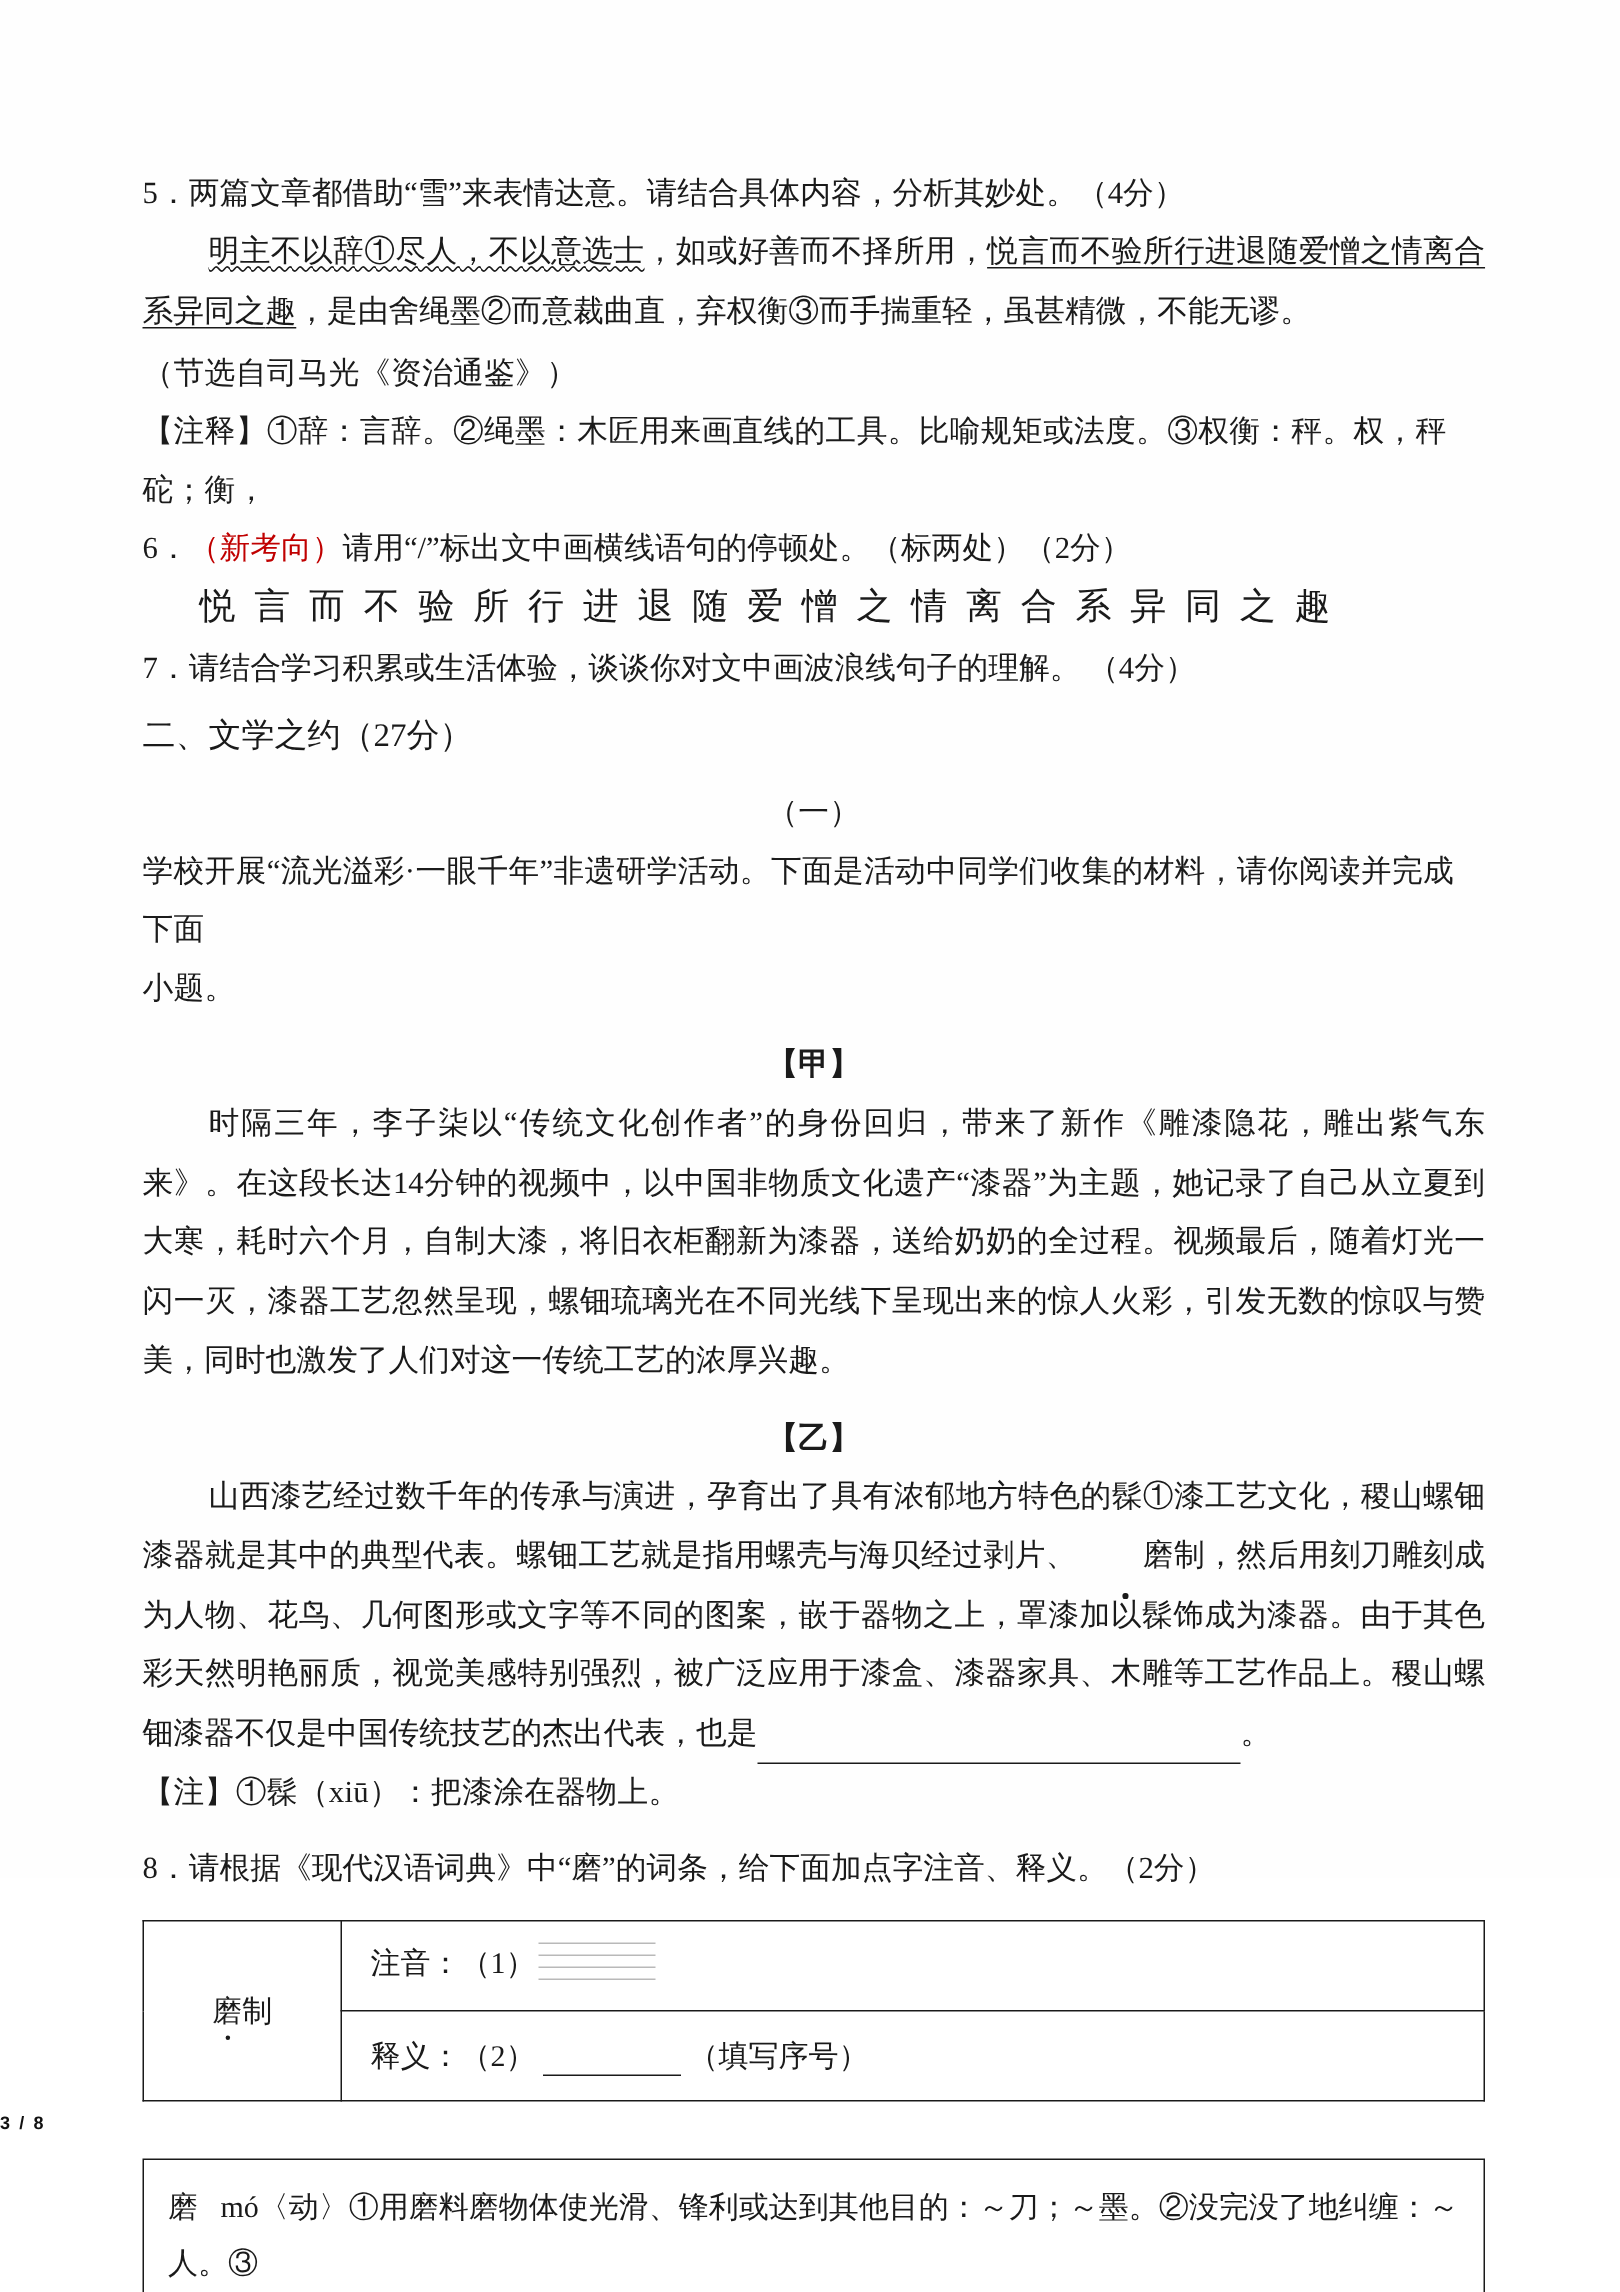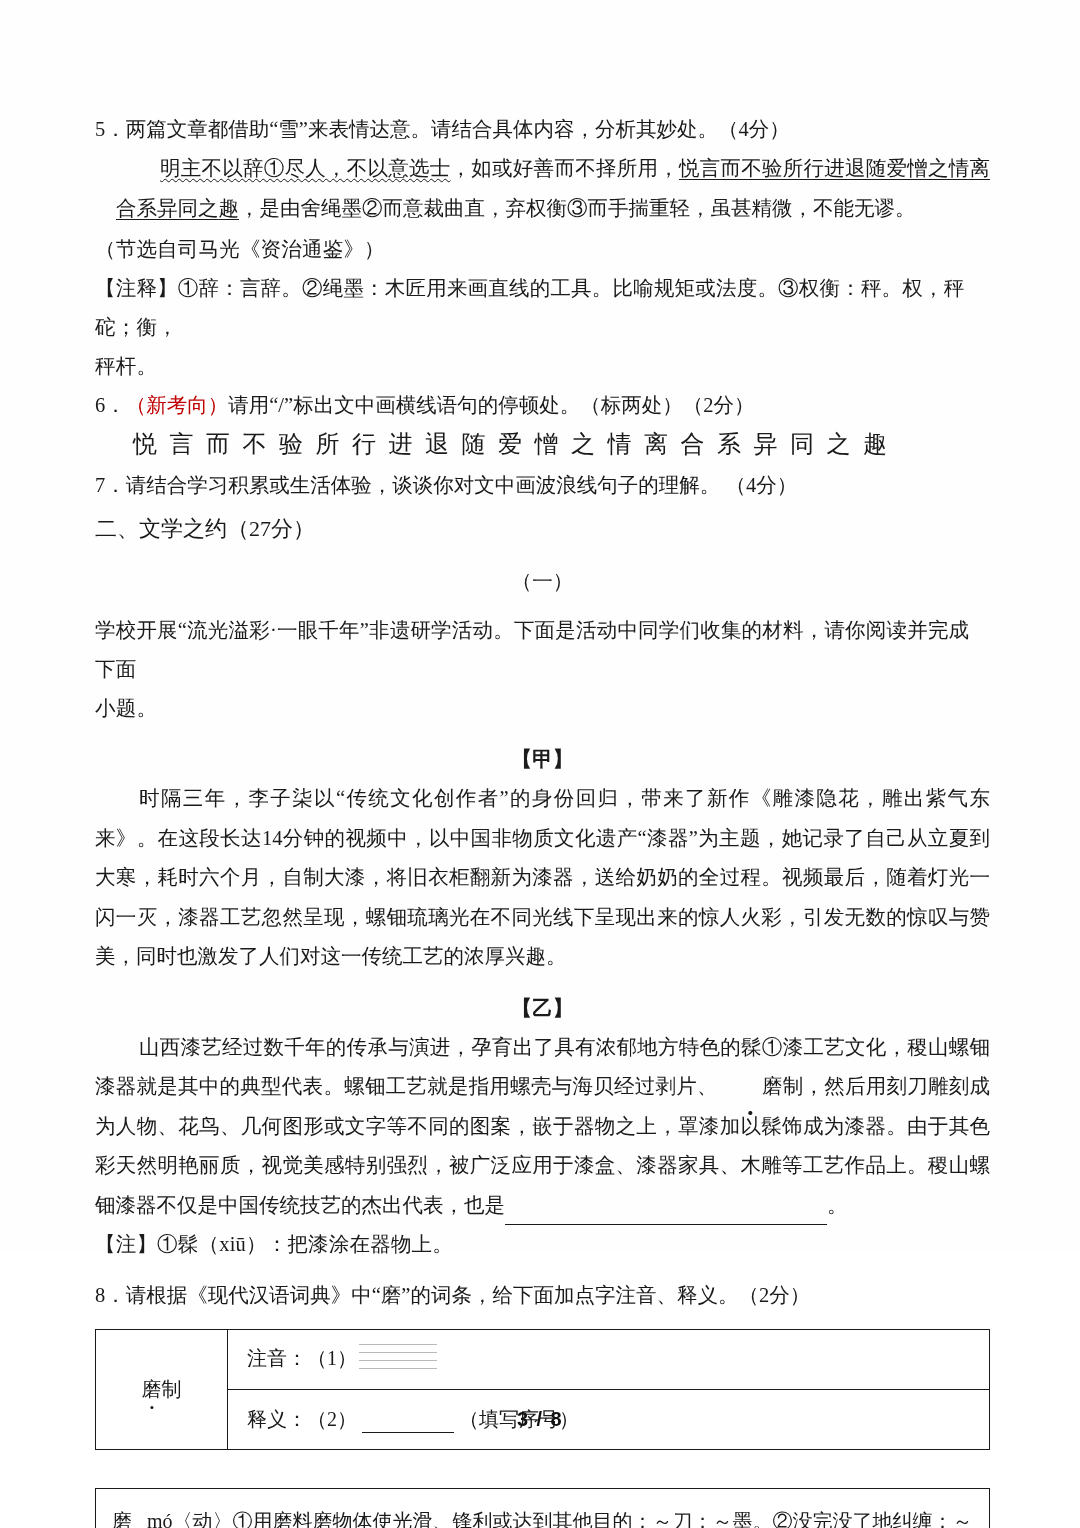--- a/index.html
+++ b/index.html
@@ -164,60 +164,59 @@
     font-size: 20px;
     line-height: 37px;
   }
 
   
   .footer {
     position: absolute;
     left: 0;
     top: 1408px;
     width: 1080px;
-    text-align: center;
-    font-size: 20px;
+    text-align: left;
+    font-size: 12px;
     font-weight: bold;
     font-family: "Liberation Sans", sans-serif;
     color: #111;
     letter-spacing: 1.4px;
   }
 </style>
 </head>
 <body>
 
 <div class="page">
   <div class="content">
 
     <div class="qline">5．两篇文章都借助“雪”来表情达意。请结合具体内容，分析其妙处。（4分）</div>
 
-    <div class="para" style="text-indent:44px;margin-left:21px;">
+    <div class="para" style="text-indent:44px;">
       <span class="u-wavy">明主不以辞①尽人，不以意选士</span><span>，如或好善而不择所用，</span><span class="u-straight">悦言而不验所行进退随爱憎之情离合系异同之</span><span class="u-straight">趣</span><span>，是由舍绳墨②而意裁曲直，弃权衡③而手揣重轻，虽甚精微，不能无谬。</span>
     </div>
 
     <div class="line right" style="margin-top:2px;">（节选自司马光《资治通鉴》）</div>
 
     <div class="line">
       <span>【注释】</span><span>①辞：言辞。②绳墨：木匠用来画直线的工具。比喻规矩或法度。③权衡：秤。权，秤砣；衡，</span>
     </div>
-    <div class="line">秤杆。</div>
 
     <div class="qline">
       <span>6．</span><span class="red">（新考向）</span><span>请用“/”标出文中画横线语句的停顿处。（标两处）（2分）</span>
     </div>
 
     <div class="spaced" style="line-height:39px; padding-left:38px;">悦言而不验所行进退随爱憎之情离合系异同之趣</div>
 
     <div class="qline" style="margin-top:2px;">7．请结合学习积累或生活体验，谈谈你对文中画波浪线句子的理解。 （4分）</div>
 
     <div class="qline" style="font-size:22px; margin-top:4px;">二、文学之约（27分）</div>
 
     <div class="line center" style="margin-top:14px;">（一）</div>
 
-    <div class="line" style="margin-top:10px;">学校开展“流光溢彩·一眼千年”非遗研学活动。下面是活动中同学们收集的材料，请你阅读并完成下面</div>
+    <div class="line" style="margin-top:0;">学校开展“流光溢彩·一眼千年”非遗研学活动。下面是活动中同学们收集的材料，请你阅读并完成下面</div>
     <div class="line">小题。</div>
 
     <div class="line center bold" style="margin-top:12px;">【甲】</div>
     <div class="para">时隔三年，李子柒以“传统文化创作者”的身份回归，带来了新作《雕漆隐花，雕出紫气东来》。在这段长达14分钟的视频中，以中国非物质文化遗产“漆器”为主题，她记录了自己从立夏到大寒，耗时六个月，自制大漆，将旧衣柜翻新为漆器，送给奶奶的全过程。视频最后，随着灯光一闪一灭，漆器工艺忽然呈现，螺钿琉璃光在不同光线下呈现出来的惊人火彩，引发无数的惊叹与赞美，同时也激发了人们对这一传统工艺的浓厚兴趣。</div>
 
     <div class="line center bold" style="margin-top:12px;">【乙】</div>
     <div class="para">
       <span>山西漆艺经过数千年的传承与演进，孕育出了具有浓郁地方特色的髹①漆工艺文化，稷山螺钿漆器就是其中的典型代表。螺钿工艺就是指用螺壳与海贝经过剥片、</span><span class="dot-inline">磨</span><span>制，然后用刻刀雕刻成为人物、花鸟、几何图形或文字等不同的图案，嵌于器物之上，罩漆加以髹饰成为漆器。由于其色彩天然明艳丽质，视觉美感特别强烈，被广泛应用于漆盒、漆器家具、木雕等工艺作品上。稷山螺钿漆器不仅是中国传统技艺的杰出代表，也是</span><span class="blankline blank-long"></span><span>。</span>
     </div>
 

